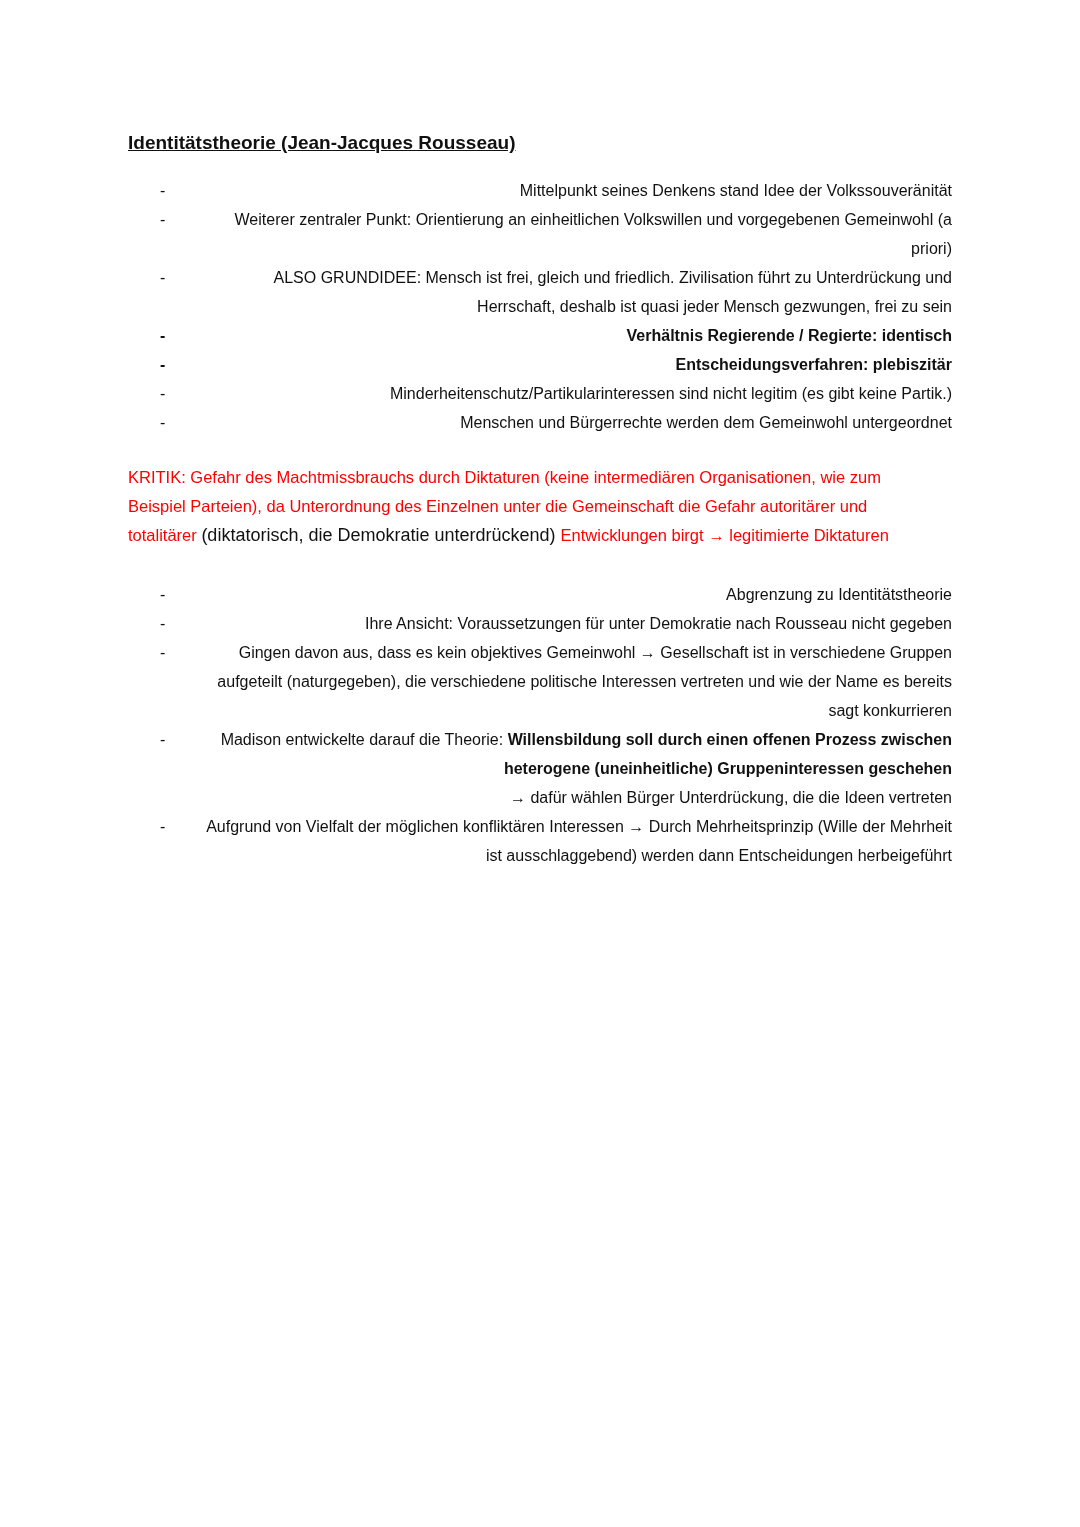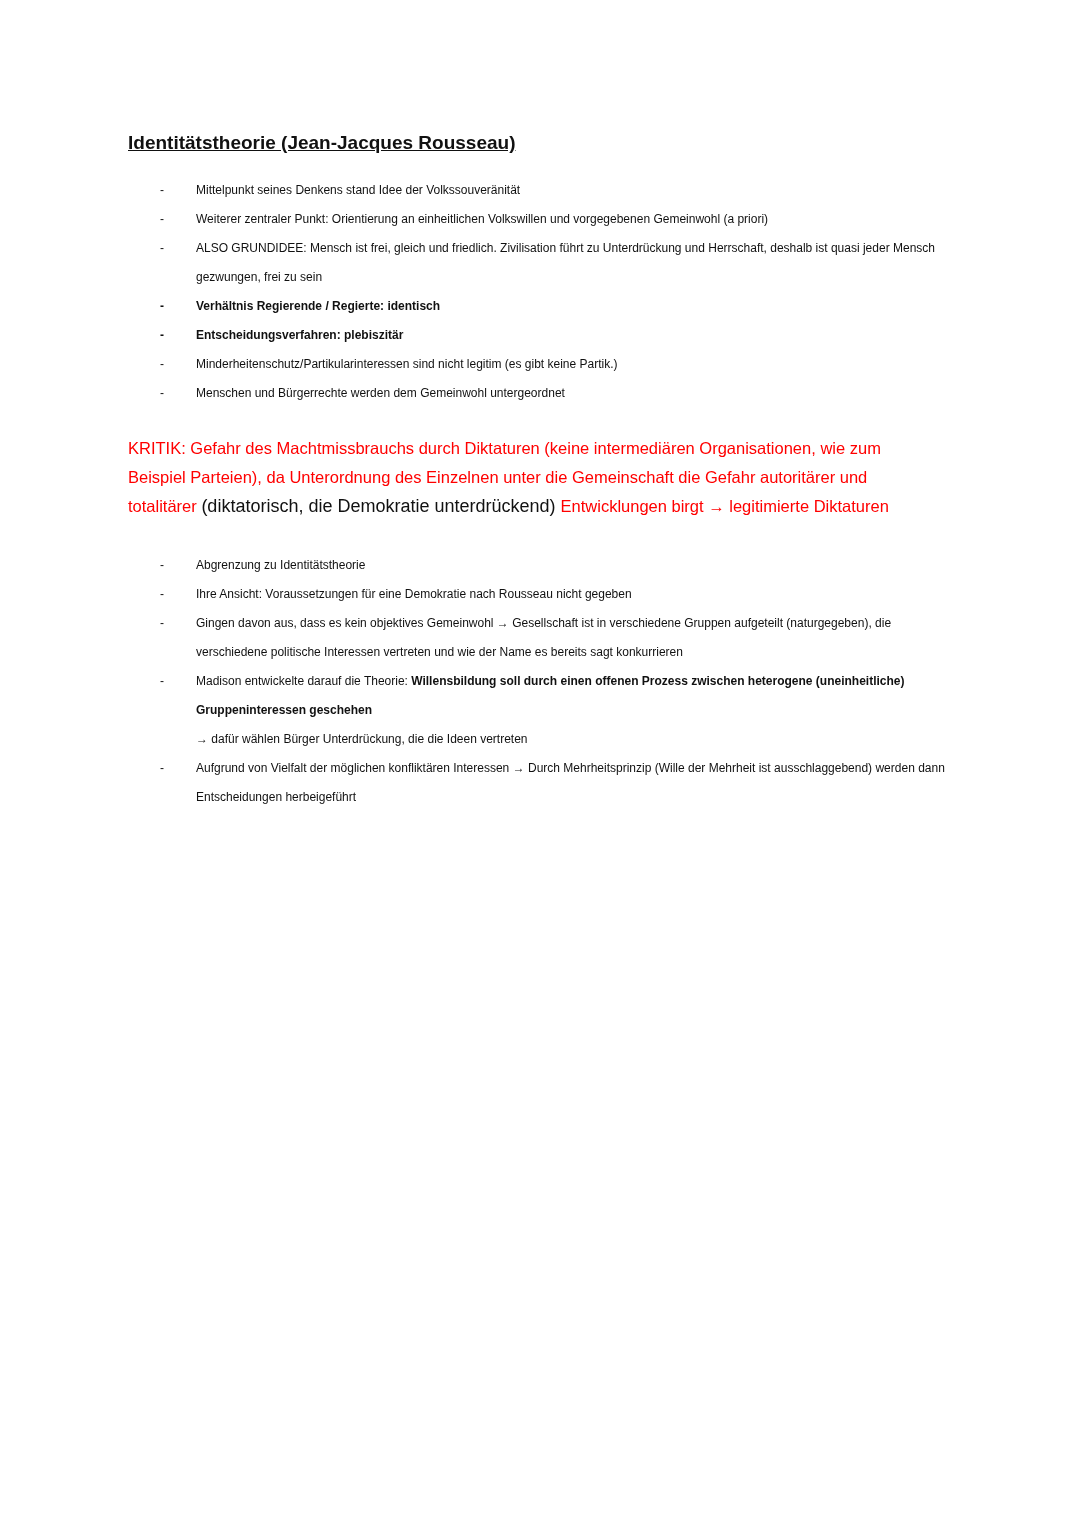--- a/index.html
+++ b/index.html
@@ -32,24 +32,25 @@
     line-height: 26px;
   }
   ul.bullets {
     list-style: none;
     margin: 0 0 26px 0;
     padding: 0 0 0 32px;
   }
   ul.bullets > li {
     position: relative;
     padding-left: 36px;
-    font-size: 12px;
+    font-size: 16px;
     line-height: 29px;
     max-width: 792px; 
     color: var(--ink);
+    text-align: right;
   }
   ul.bullets > li::before {
     content: "-";
     position: absolute;
     left: 0;
     top: 0;
   }
   ul.bullets > li.bold,
   .seg-bold {
     font-weight: bold;
@@ -103,21 +104,21 @@
   <p class="kritik">
     <span class="seg-red">KRITIK: Gefahr des Machtmissbrauchs durch Diktaturen (keine intermediären Organisationen, wie zum Beispiel Parteien), da Unterordnung des Einzelnen unter die Gemeinschaft die Gefahr autoritärer und totalitärer </span><span class="seg-black-note">(diktatorisch, die Demokratie unterdrückend) </span><span class="seg-red">Entwicklungen birgt → legitimierte Diktaturen</span>
   </p>
 
   <section class="section">
     <ul class="bullets">
       <li>
         <span>Abgrenzung zu Identitätstheorie</span>
       </li>
       <li>
-        <span>Ihre Ansicht: Voraussetzungen für eine Demokratie nach Rousseau nicht gegeben</span>
+        <span>Ihre Ansicht: Voraussetzungen für unter Demokratie nach Rousseau nicht gegeben</span>
       </li>
       <li>
         <span>Gingen davon aus, dass es kein objektives Gemeinwohl → Gesellschaft ist in verschiedene Gruppen aufgeteilt (naturgegeben), die verschiedene politische Interessen vertreten und wie der Name es bereits sagt konkurrieren</span>
       </li>
       <li>
         <span>Madison entwickelte darauf die Theorie: </span><span class="seg-bold">Willensbildung soll durch einen offenen Prozess zwischen heterogene (uneinheitliche) Gruppeninteressen geschehen</span><br>
         <span>→ dafür wählen Bürger Unterdrückung, die die Ideen vertreten</span>
       </li>
       <li>
         <span>Aufgrund von Vielfalt der möglichen konfliktären Interessen → Durch Mehrheitsprinzip (Wille der Mehrheit ist ausschlaggebend) werden dann Entscheidungen herbeigeführt</span>

